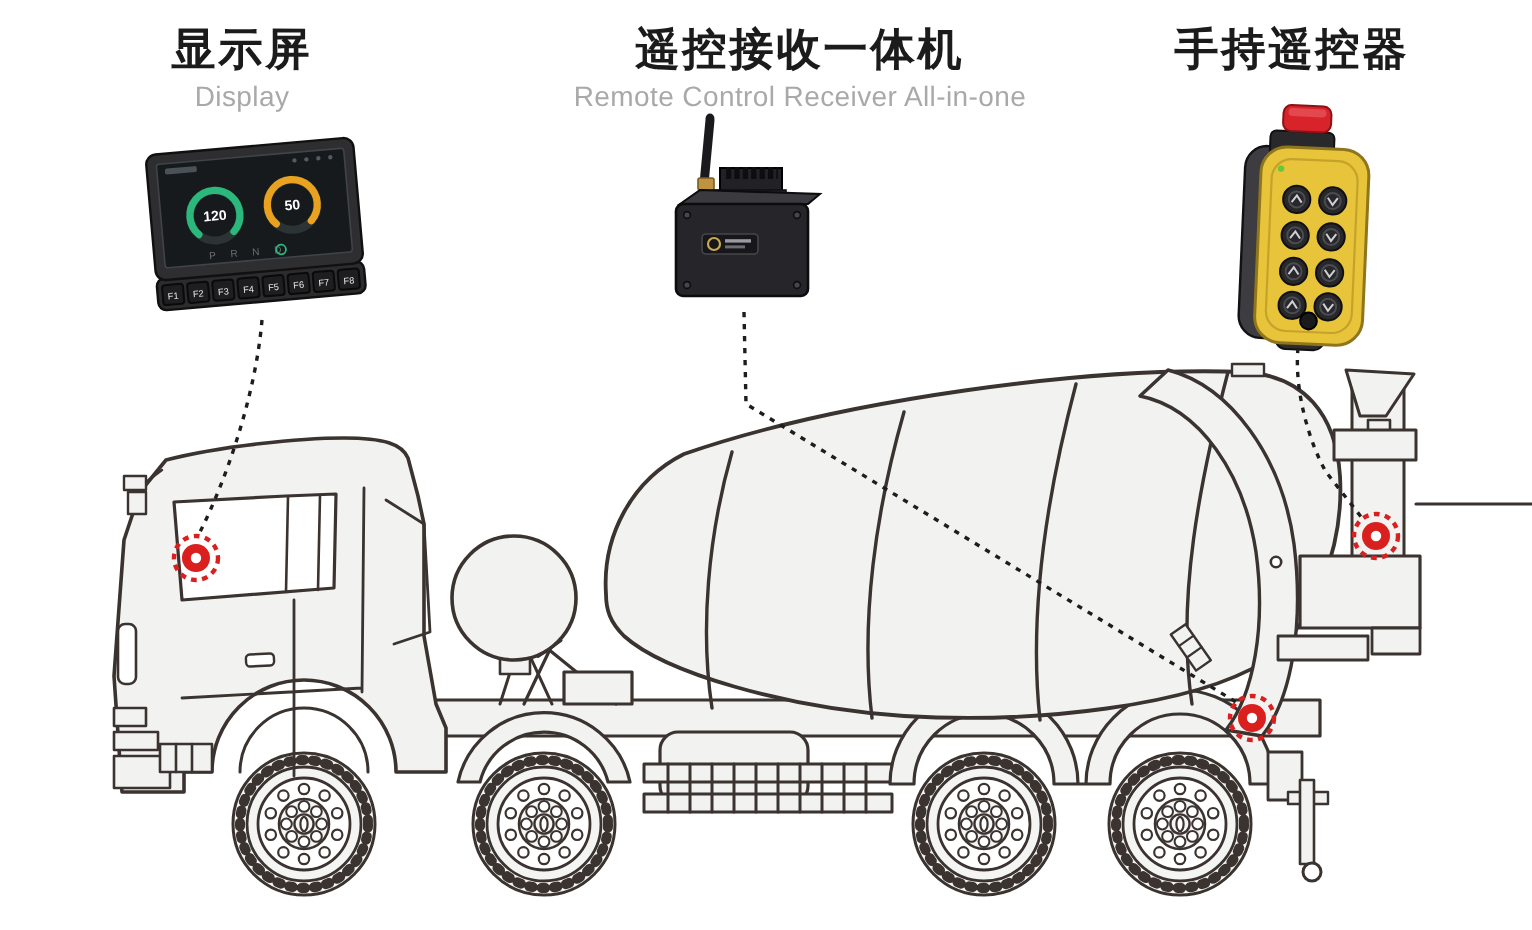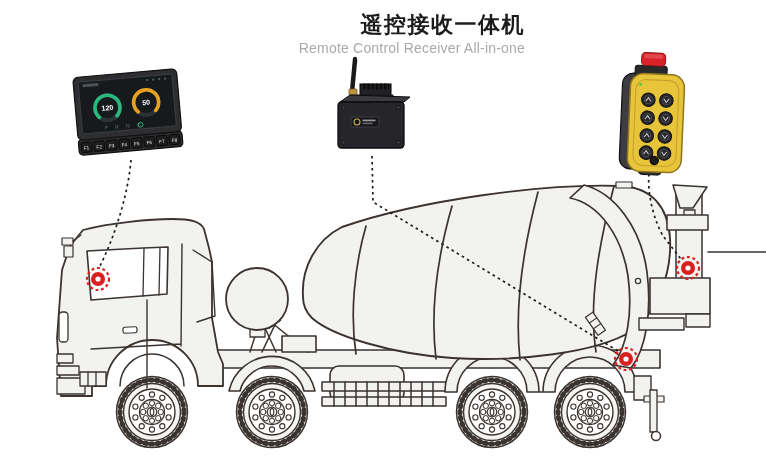--- a/index.html
+++ b/index.html
@@ -9,25 +9,30 @@
   .hdr .zh{font-size:22px;font-weight:700;color:#1b1b1b;letter-spacing:1.5px;line-height:1.1;}
   .hdr .en{font-size:14px;color:#a9a9a9;margin-top:3px;white-space:nowrap;letter-spacing:0.2px;}
   svg{position:absolute;left:0;top:0;}
   svg text{font-family:"Liberation Sans","DejaVu Sans",sans-serif;}
 </style>
 </head>
 <body>
 
 <div class="canvas">
 
-  <div class="hdr" style="left:275px;top:13px;width:250px;text-align:right;">
+  <div class="hdr" style="left:36px;top:13px;width:170px;">
+    <div class="zh">显示屏</div>
+    <div class="en">Display</div>
+  </div>
+  <div class="hdr" style="left:275px;top:13px;width:250px;">
     <div class="zh">遥控接收一体机</div>
     <div class="en">Remote Control Receiver All-in-one</div>
   </div>
   <div class="hdr" style="left:536px;top:13px;width:220px;">
+    <div class="zh">手持遥控器</div>
   </div>
 
   <svg width="766" height="465" viewBox="0 0 766 465">
     <defs>
       <g id="wheel">
         <circle r="35.5" fill="#f4f4f2" stroke="#3a332f" stroke-width="1.5"></circle>
         <circle r="32" fill="none" stroke="#3a332f" stroke-width="5" stroke-dasharray="1.8 4.4"></circle>
         <circle r="28.5" fill="#f4f4f2" stroke="#3a332f" stroke-width="1.4"></circle>
         <circle r="23" fill="#ffffff" stroke="#3a332f" stroke-width="1.4"></circle>
         <g fill="#ffffff" stroke="#3a332f" stroke-width="1.1">

